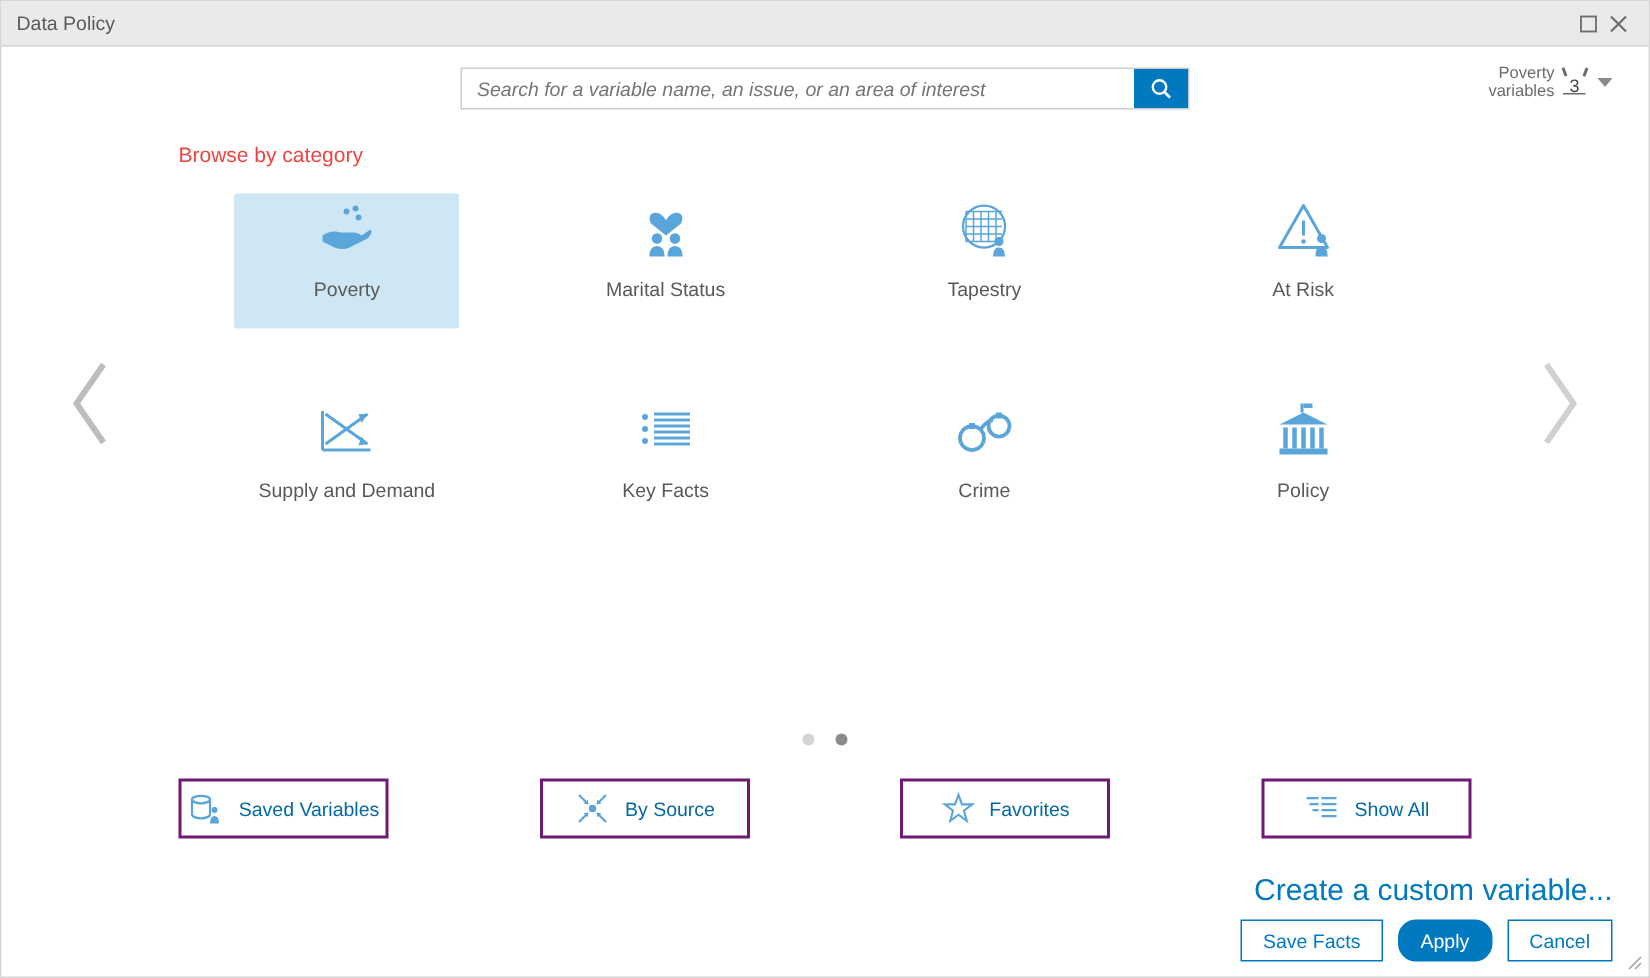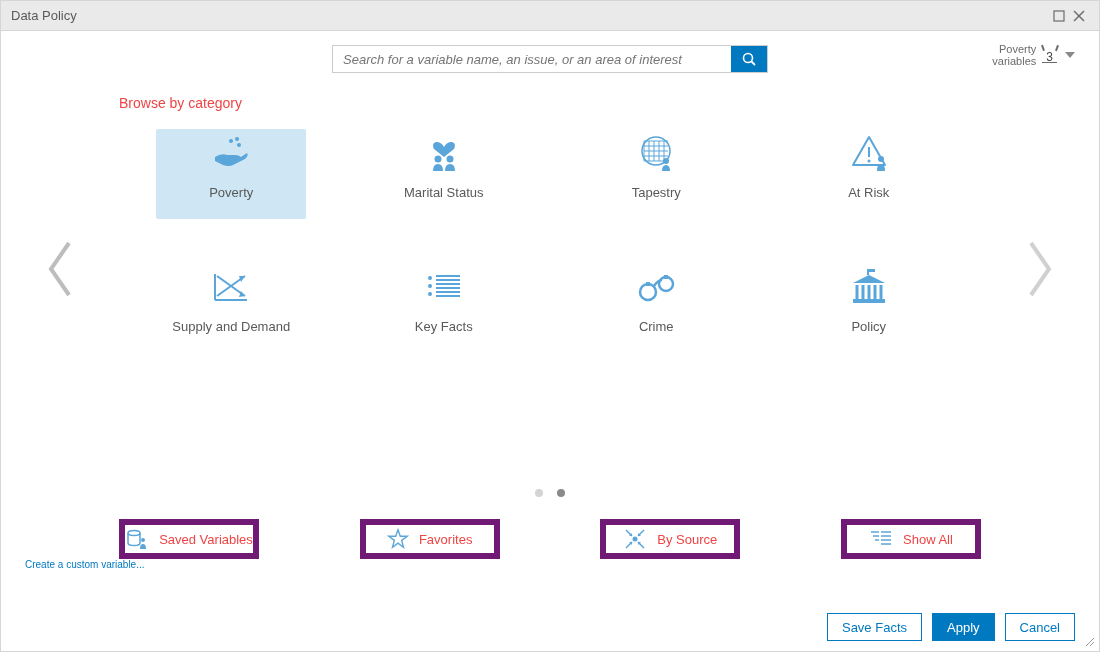--- a/index.html
+++ b/index.html
@@ -6,21 +6,21 @@
   html, body { margin: 0; padding: 0; font-family: "Avenir Next", "Segoe UI", Arial, sans-serif; color: #595959; background: #fff; }
   .window { width: 1100px; height: 652px; position: relative; border: 1px solid #d6d6d6; }
   .titlebar {
     height: 30px; background: #eaeaea; border-bottom: 1px solid #d6d6d6;
     display: flex; align-items: center; padding: 0 10px; font-size: 13px; color: #5a5a5a;
   }
   .titlebar .spacer { flex: 1; }
   .titlebar .winbtn { width: 20px; height: 20px; display:flex; align-items:center; justify-content:center; cursor:pointer; }
   .content { position: relative; padding: 14px 24px 0 24px; }
   .searchrow { display:flex; align-items:center; justify-content:center; position:relative; }
-  .searchbox { display:flex; width: 436px; height: 28px; border:1px solid #ccc; }
+  .searchbox { display:flex; width: 486px; height: 28px; border:1px solid #ccc; }
   .searchbox input {
     flex:1; border:none; padding:0 10px; font-size:13px; font-style:italic; color:#888; outline:none;
   }
   .searchbtn {
     width: 36px; background:#0079c1; display:flex; align-items:center; justify-content:center; cursor:pointer;
   }
   .selectedvars {
     position:absolute; right: 0; top: -2px; display:flex; align-items:center; gap:6px; color:#6b6b6b; font-size:11px;
   }
   .selectedvars .lbl { text-align:right; line-height:12px; }
@@ -60,35 +60,35 @@
   .cat .catlabel { margin-top:10px; font-size:13px; color:#595959; }
 
   .dots { display:flex; gap:14px; justify-content:center; margin-top: 60px; }
   .dot { width:8px; height:8px; border-radius:50%; background:#d4d4d4; cursor:pointer; }
   .dot.active { background:#8a8a8a; }
 
   .secondary-row {
     display:flex; justify-content:space-between; margin: 22px 94px 0 94px;
   }
   .secbtn {
-    border:6px solid #701a75; color:#ef4444; height:40px; width:140px;
+    border:2px solid #701a75; color:#0369a1; height:40px; width:140px;
     display:flex; align-items:center; justify-content:center; gap:10px; cursor:pointer; font-size:13px;
   }
 
-  .customlink { text-align:left; font-size:10px; }
+  .customlink { text-align:right; margin-top:24px; font-size:20px; }
   .customlink a { color:#0079c1; text-decoration:none; cursor:pointer; }
 
   .footer {
     position:absolute; bottom:10px; right:24px; display:flex; gap:10px; align-items:center;
   }
   .btn {
     height:28px; padding:0 14px; font-size:13px; cursor:pointer;
     display:flex; align-items:center; border:1px solid #0079c1; color:#0079c1; background:#fff;
   }
-  .btn.primary { background:#0079c1; color:#fff; }
+  .btn.primary { background:#0079c1; color:#fff;border-radius:12px; }
   .resize-handle { position:absolute; right:4px; bottom:4px; cursor:nwse-resize; }
 
   svg { display:block; }
 </style>
 </head>
 <body>
 
 <div class="window">
 
   <div class="titlebar">
@@ -278,44 +278,44 @@
         <ellipse cx="9" cy="6" rx="6" ry="2.5" fill="none" stroke="#5aa5d9" stroke-width="1.5"></ellipse>
         <path d="M3 6 L3 16 A6 2.5 0 0 0 15 16 L15 6" fill="none" stroke="#5aa5d9" stroke-width="1.5"></path>
         <circle cx="18" cy="13" r="2" fill="#5aa5d9"></circle>
         <path d="M15 22 Q15 17 18 17 Q21 17 21 22 Z" fill="#5aa5d9"></path>
       </svg>
           </span>
                  <span>Saved Variables</span>
         </div>
         <div class="secbtn">
           <span>
-            <svg width="22" height="22" viewBox="0 0 24 24">
-        <path d="M12 2 L14.5 9 L22 9 L16 13.5 L18 21 L12 16.5 L6 21 L8 13.5 L2 9 L9.5 9 Z" fill="none" stroke="#5aa5d9" stroke-width="1.5"></path>
-      </svg>
-          </span>
-                 <span>Favorites</span>
-        </div>
-        <div class="secbtn">
-          <span>
             <svg width="24" height="24" viewBox="0 0 24 24">
         <circle cx="12" cy="12" r="2.5" fill="#5aa5d9"></circle>
         <line x1="3" y1="3" x2="9" y2="9" stroke="#5aa5d9" stroke-width="1.5"></line>
               <polygon points="9,9 6,9 9,6" fill="#5aa5d9"></polygon>
               <line x1="21" y1="3" x2="15" y2="9" stroke="#5aa5d9" stroke-width="1.5"></line>
               <polygon points="15,9 18,9 15,6" fill="#5aa5d9"></polygon>
               <line x1="3" y1="21" x2="9" y2="15" stroke="#5aa5d9" stroke-width="1.5"></line>
               <polygon points="9,15 6,15 9,18" fill="#5aa5d9"></polygon>
               <line x1="21" y1="21" x2="15" y2="15" stroke="#5aa5d9" stroke-width="1.5"></line>
               <polygon points="15,15 18,15 15,18" fill="#5aa5d9"></polygon>
       </svg>
           </span>
                  <span>By Source</span>
         </div>
         <div class="secbtn">
           <span>
+            <svg width="22" height="22" viewBox="0 0 24 24">
+        <path d="M12 2 L14.5 9 L22 9 L16 13.5 L18 21 L12 16.5 L6 21 L8 13.5 L2 9 L9.5 9 Z" fill="none" stroke="#5aa5d9" stroke-width="1.5"></path>
+      </svg>
+          </span>
+                 <span>Favorites</span>
+        </div>
+        <div class="secbtn">
+          <span>
             <svg width="24" height="22" viewBox="0 0 24 22">
         <line x1="2" y1="4" x2="10" y2="4" stroke="#5aa5d9" stroke-width="1.5"></line>
         <line x1="4" y1="8" x2="10" y2="8" stroke="#5aa5d9" stroke-width="1.5"></line>
         <line x1="6" y1="12" x2="10" y2="12" stroke="#5aa5d9" stroke-width="1.5"></line>
         <line x1="12" y1="4" x2="22" y2="4" stroke="#5aa5d9" stroke-width="1.5"></line>
               <line x1="12" y1="8" x2="22" y2="8" stroke="#5aa5d9" stroke-width="1.5"></line>
               <line x1="12" y1="12" x2="22" y2="12" stroke="#5aa5d9" stroke-width="1.5"></line>
               <line x1="12" y1="16" x2="22" y2="16" stroke="#5aa5d9" stroke-width="1.5"></line>
       </svg>
           </span>

